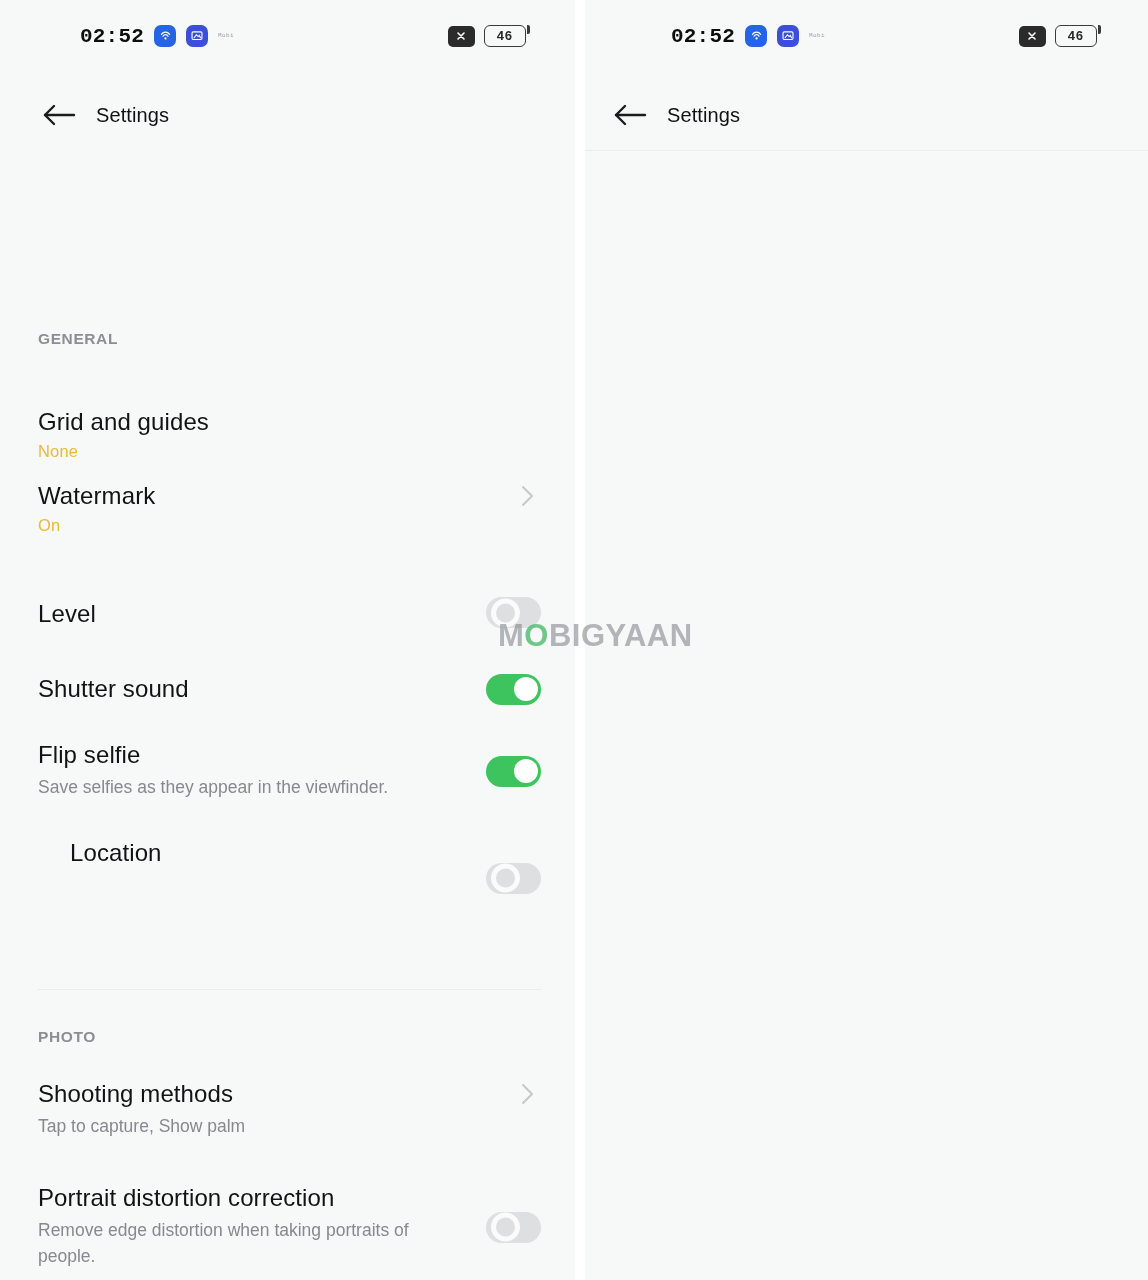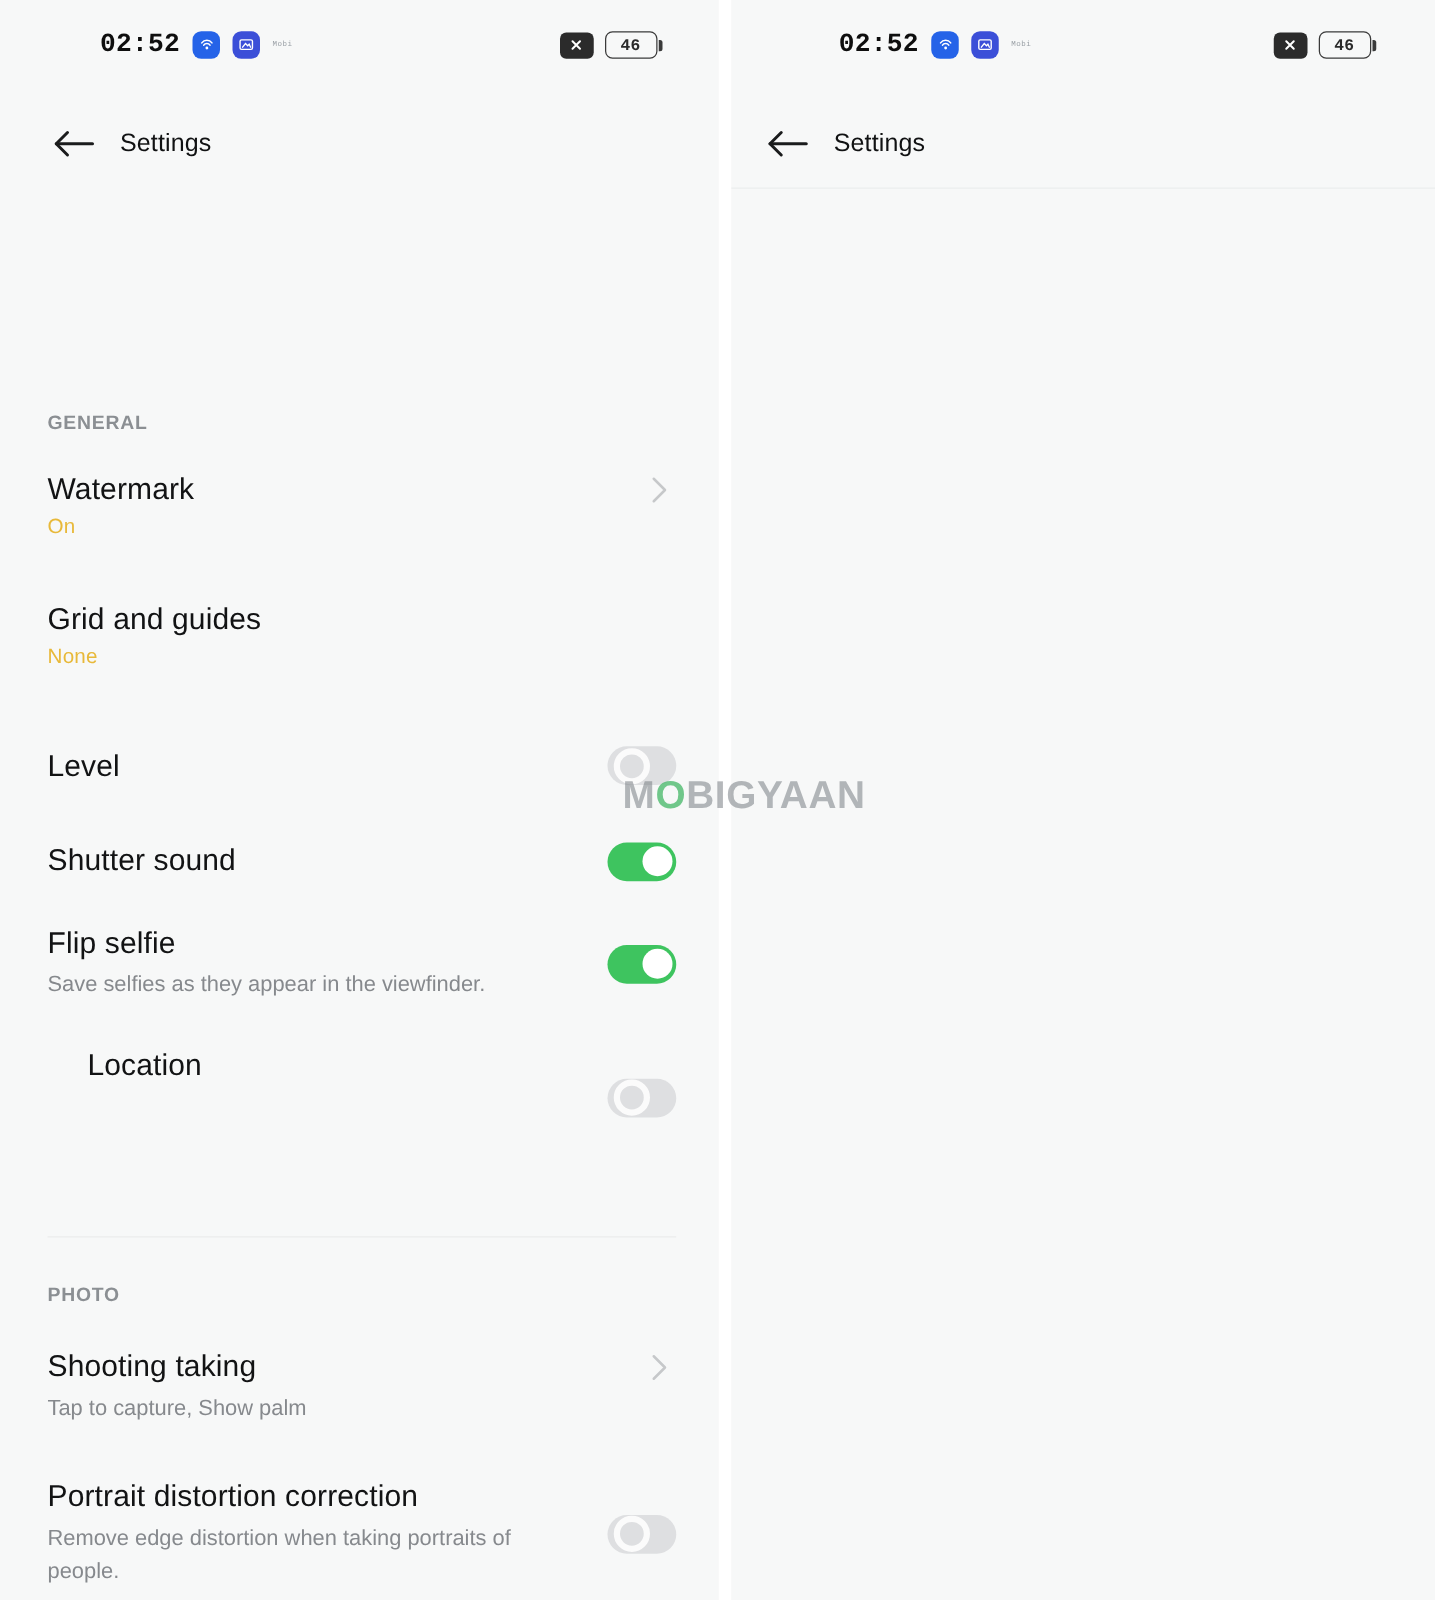--- a/index.html
+++ b/index.html
@@ -27,21 +27,21 @@
   .hotspot-ico { background: #2563e8; }
   .screencast-ico { background: #3b4fd8; }
   .tiny-label { font-size: 6px; color: #9aa0a6; letter-spacing: .4px; white-space: nowrap; line-height: 1; }
   .sb-right { position:absolute; display: flex; align-items: center; gap: 9px; }
   .phone.left  .sb-right { right: 45px; }
   .phone.right .sb-right { right: 47px; }
   .nosig {
     width: 27px; height: 21px; border-radius: 5px; background: #2b2b2b;
     display: flex; align-items: center; justify-content: center;
   }
-  .batt { position: relative; display:flex; align-items:center; }
+  .batt { position: relative; display:flex; align-items:flex-start; }
   .batt-body {
     width: 42px; height: 22px; border: 1.6px solid #3a3a3a; border-radius: 6px;
     display:flex; align-items:center; justify-content:center;
     font-size: 13px; color:#2b2b2b; font-weight: 600; letter-spacing:.2px;
   }
   .batt-cap { width: 3px; height: 9px; background: #3a3a3a; border-radius: 0 2px 2px 0; margin-left: 1.5px; }
 
   
   .appbar { display: flex; align-items: center; height: 86px; }
   .phone.left  .appbar { padding-left: 36px; }
@@ -179,42 +179,42 @@
       </span>
       <span class="appbar-title">Settings</span>
     </div>
 
     <div class="content">
 
       <div class="section-label l-general">GENERAL</div>
 
       <div class="l-rows">
 
+        <div class="row l-row-grid">
+          <div class="row-text">
+            <div class="row-title">Grid and guides</div>
+            <div class="row-value">None</div>
+          </div>
+          <div class="row-ctrl"></div>
+        </div>
+
         <div class="row l-row-wm">
           <div class="row-text">
             <div class="row-title">Watermark</div>
             <div class="row-value">On</div>
           </div>
           <div class="row-ctrl">
             <span class="chevron">
               <svg width="15" height="24" viewBox="0 0 15 24" fill="none" stroke="#c6c8ca" stroke-width="2" stroke-linecap="round" stroke-linejoin="round">
                   <path d="M3 3l9 9-9 9"></path>
                 </svg>
             </span>
           </div>
         </div>
 
-        <div class="row l-row-grid">
-          <div class="row-text">
-            <div class="row-title">Grid and guides</div>
-            <div class="row-value">None</div>
-          </div>
-          <div class="row-ctrl"></div>
-        </div>
-
         <div class="row l-row-lvl">
           <div class="row-text">
             <div class="row-title">Level</div>
           </div>
           <div class="row-ctrl">
             <span class="toggle off"></span>
           </div>
         </div>
 
         <div class="row l-row-sh">
@@ -247,21 +247,21 @@
       </div>
 
       <div class="divider l-div1"></div>
 
       <div class="section-label l-photo">PHOTO</div>
 
       <div class="l-rows2">
 
         <div class="row l-row-shoot">
           <div class="row-text">
-            <div class="row-title">Shooting taking</div>
+            <div class="row-title">Shooting methods</div>
             <div class="row-sub">Tap to capture, Show palm</div>
           </div>
           <div class="row-ctrl">
             <span class="chevron">
               <svg width="15" height="24" viewBox="0 0 15 24" fill="none" stroke="#c6c8ca" stroke-width="2" stroke-linecap="round" stroke-linejoin="round">
                   <path d="M3 3l9 9-9 9"></path>
                 </svg>
             </span>
           </div>
         </div>

